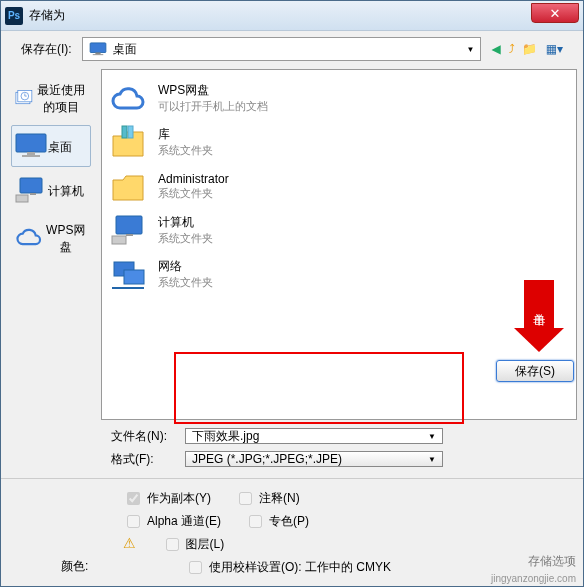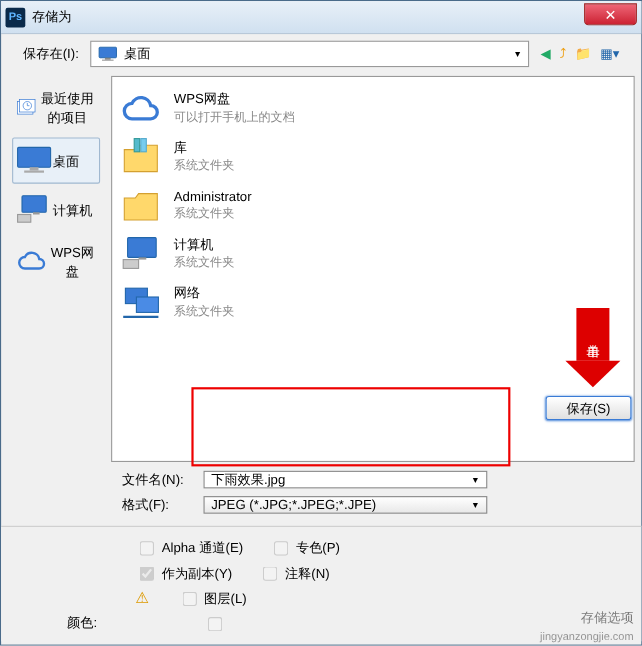--- a/index.html
+++ b/index.html
@@ -211,53 +211,54 @@
     <div class="btn default">
         <span>保存(S)</span>
       </div>
   </div>
 
   <div class="lower">
     <div style="display:flex; gap:12px;">
       <div style="flex:1; padding-left:62px;">
         <div class="chk-row">
           <label class="chk">
-              <input type="checkbox" disabled="" style="">
-              <span>Alpha 通道(E)</span>
-            </label>
-          <label class="chk">
-              <input type="checkbox" disabled="" style="">
-              <span>专色(P)</span>
+              <input type="checkbox" checked="" disabled="" style="">
+              <span>作为副本(Y)</span>
+            </label>
+          <label class="chk">
+              <input type="checkbox" disabled="" style="">
+              <span>注释(N)</span>
             </label>
         </div>
         <div class="chk-row">
           <label class="chk">
-              <input type="checkbox" checked="" disabled="" style="">
-              <span>作为副本(Y)</span>
-            </label>
-          <label class="chk">
-              <input type="checkbox" disabled="" style="">
-              <span>注释(N)</span>
+              <input type="checkbox" disabled="" style="">
+              <span>Alpha 通道(E)</span>
+            </label>
+          <label class="chk">
+              <input type="checkbox" disabled="" style="">
+              <span>专色(P)</span>
             </label>
         </div>
         <div class="chk-row">
           <span class="warn">⚠</span>
           <label class="chk">
               <input type="checkbox" disabled="" style="">
               <span>图层(L)</span>
             </label>
         </div>
       </div>
     </div>
 
     <div class="color-section">
       <div style="width:52px;">颜色:</div>
       <div class="color-opts" style="padding-left:62px;">
         <label class="chk">
             <input type="checkbox" disabled="" style="">
+            <span>使用校样设置(O): 工作中的 CMYK</span>
           </label>
 
       </div>
     </div>
 
   </div>
 
 </div>
 
 <div class="watermark">

